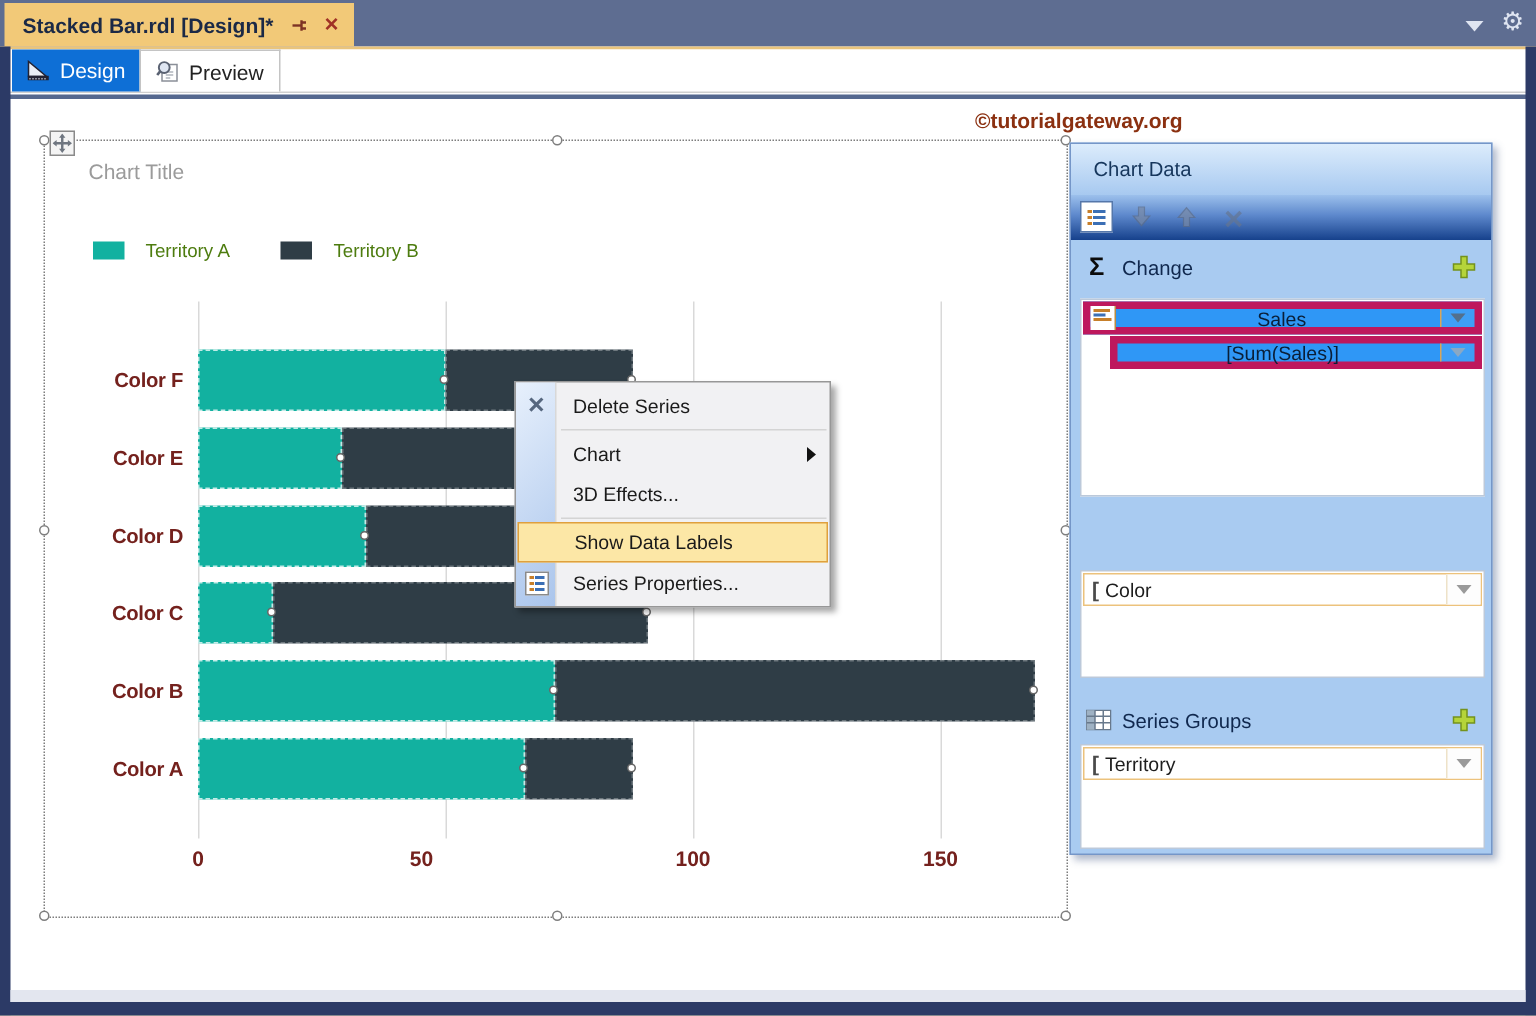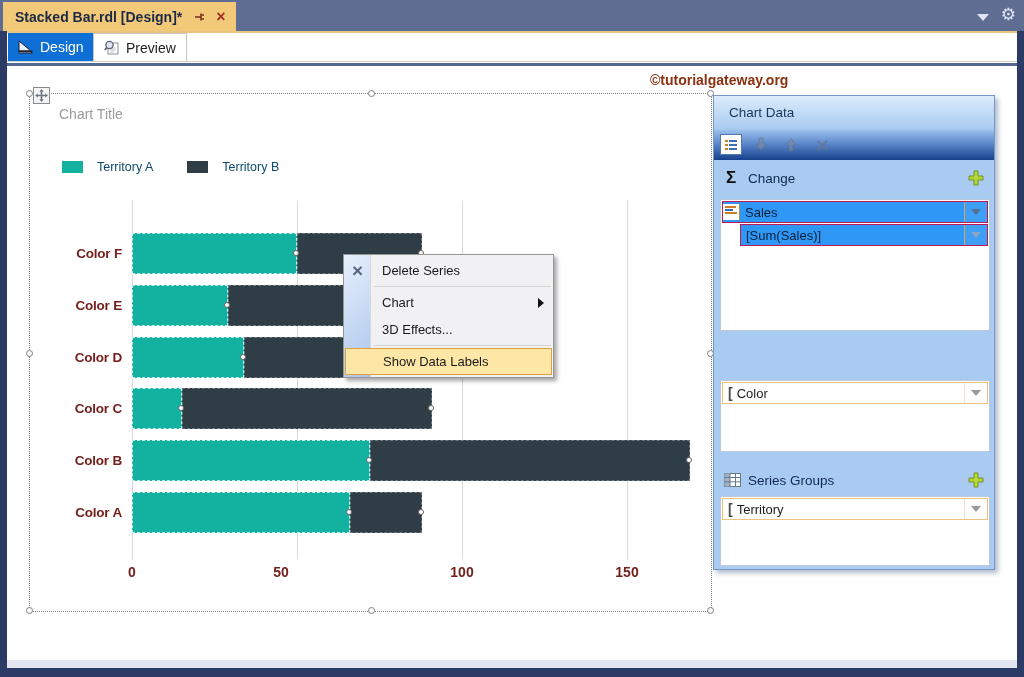--- a/index.html
+++ b/index.html
@@ -42,21 +42,21 @@
     position:absolute; width:7px; height:7px; background:#fff;
     border:1px solid #7e7e7e; border-radius:50%; z-index:3;
   }
   .move-handle {
     position:absolute; left:3px; top:-7px; width:17px; height:17px; background:#f4f4f4;
     border:1px solid #8a8a8a; display:flex; align-items:center; justify-content:center; z-index:4;
   }
   .chart-title { position:absolute; left:29px; top:12px; font-size:14px; color:#9b9b9b; }
   .legend { position:absolute; left:32px; top:66px; display:flex; align-items:center; gap:14px; }
   .legend .swatch { width:21px; height:12px; }
-  .legend .lbl { font-size:12.5px; color:#0c4a6e; margin-right:20px; }
+  .legend .lbl { font-size:12.5px; color:#4d7c0f; margin-right:20px; }
   .gridline { position:absolute; top:107px; width:1px; height:358px; background:#d9d9d9; }
   .bar-row-label {
     position:absolute; width:72px; text-align:right; font-size:13.5px; font-weight:bold;
     color:#74211d; letter-spacing:-0.2px;
   }
   .bar-seg { position:absolute; height:41px; }
   .bar-seg.s0 { border:1px dashed rgba(255,255,255,0.75); }
   .bar-seg.s1 { border:1px dashed rgba(255,255,255,0.30); }
   .bar-handle { position:absolute; width:6px; height:6px; background:#fff; border:1px solid #666; border-radius:50%; z-index:2; }
   .axis-lbl { position:absolute; top:470px; width:50px; text-align:center; font-size:14px; font-weight:bold; color:#74211d; }
@@ -95,22 +95,22 @@
   .pane-toolbar { position:absolute; left:0; top:34px; width:100%; height:30px;
     background:linear-gradient(to bottom,#9cc0ec 0%,#5d88cc 45%,#16418c 100%); }
   .tool-btn { position:absolute; top:4px; display:flex; align-items:center; justify-content:center; }
   .tool-disabled { opacity:0.65; }
   .section-hdr { position:absolute; left:0; width:100%; height:22px; }
   .section-hdr .txt { position:absolute; left:34px; top:3px; font-size:13.5px; color:#10284e; }
   .sigma { position:absolute; left:12px; top:0px; font-size:17px; font-weight:bold; color:#0b0b0b; }
   .tbl-icon { position:absolute; left:10px; top:3px; }
   .plus-btn { position:absolute; right:10px; top:2px; width:16px; height:16px; }
   .listbox { position:absolute; left:6px; width:270px; background:#fff; border:1px solid #bcc9da; }
-  .field-row { position:relative; height:22px; margin:1px; background:#2f97f6; border:1px solid #be185d;
-    display:flex; align-items:center; font-size:13px; color:#0a1f38; }
+  .field-row { position:relative; height:22px; margin:1px; background:#2f97f6; border:5px solid #be185d;
+    display:flex; align-items:center; font-size:13px; color:#0a1f38;text-align:center; }
   .field-row.indent { margin-left:19px; }
   .field-row .name { flex:1; padding-left:5px; white-space:nowrap; overflow:hidden; }
   .drop-btn { width:23px; align-self:stretch; border-left:1px solid #d9a558; display:flex; align-items:center; justify-content:center; background:rgba(255,255,255,0.08); }
   .drop-arrow { width:0; height:0; border-left:5px solid transparent; border-right:5px solid transparent; border-top:6px solid #53708c; }
   .drop-arrow.dim { border-top-color:#8aa8c4; }
   .chart-field-icon { width:17px; height:16px; background:#fff; border-right:1px solid #b98c43; padding:2px 2px; flex:0 0 auto; }
   .chart-field-icon i { display:block; height:2px; margin-bottom:1px; }
   .group-row { position:relative; height:22px; margin:1px; background:#fff; border:1px solid #ecc27c;
     display:flex; align-items:center; font-size:13px; color:#1d1d1d; }
   .group-row .bracket { padding:0 4px 0 5px; font-weight:bold; color:#4a4a4a; font-size:14px; }
@@ -247,20 +247,30 @@
         <span>Chart</span>
         <div class="submenu-arrow"></div>
       </div>
       <div class="ctx-item">
         <span>3D Effects...</span>
       </div>
       <div class="ctx-sep"></div>
       <div class="ctx-item hl">
         <span>Show Data Labels</span>
       </div>
+      <div class="ctx-item">
+        <div class="ctx-icon">
+          <span class="prop-icon">
+            <i></i>
+            <i></i>
+            <i></i>
+          </span>
+        </div>
+        <span>Series Properties...</span>
+      </div>
     </div>
 
   <div class="pane">
     <div class="pane-header">Chart Data</div>
     <div class="pane-toolbar">
       <div class="tool-btn" style="left:6px; width:22px; height:21px; background:#fff; border:1px solid #5577aa;">
         <span class="prop-icon" style="border:none; width:14px; height:12px; padding:1px;">
             <i></i>
             <i></i>
             <i></i>

